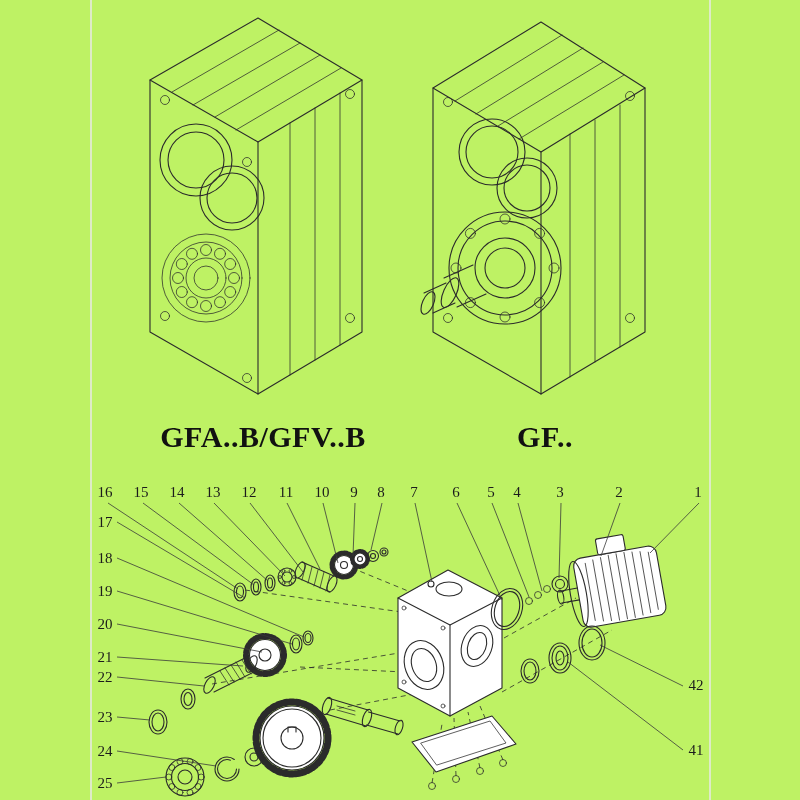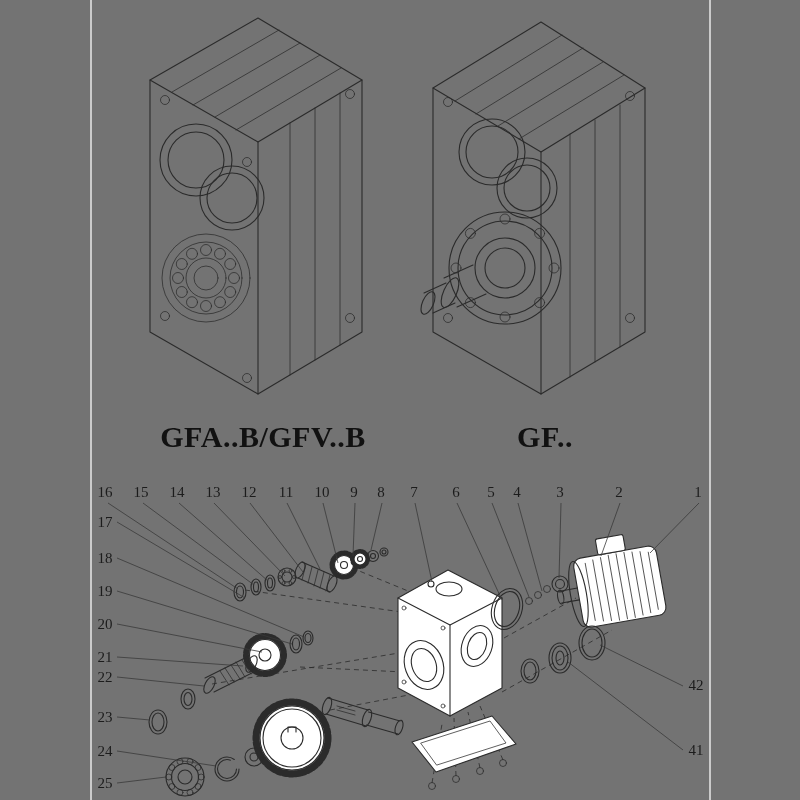--- a/index.html
+++ b/index.html
@@ -1,16 +1,16 @@
 <!DOCTYPE html>
 <html><head>
 <meta charset="utf-8">
 <style>
   html,body{margin:0;padding:0;background:#ffffff}
-  .page{width:800px;height:800px;position:relative;background:#737373;overflow:hidden}
+  .page{width:800px;height:800px;position:relative;background:#bef264;overflow:hidden}
   svg{display:block}
   .ink{stroke:#2b2b2b;fill:none;stroke-width:1.1;stroke-linecap:round;stroke-linejoin:round}
   .thin{stroke-width:.75}
   .wfill{fill:#ffffff}
   .dash{stroke:#2b2b2b;stroke-width:.8;fill:none;stroke-dasharray:5 4}
   .leader{stroke:#3a3a3a;stroke-width:.8;fill:none}
   .edge{stroke:#e9e9e9;stroke-width:1.5}
   text{text-anchor:middle}
   .callout{font-family:"Liberation Serif",serif;font-size:15px;fill:#1c1c1c;stroke:none}
   .caption{font-family:"Liberation Serif",serif;font-weight:700;font-size:30px;fill:#111;letter-spacing:.5px;stroke:none}

